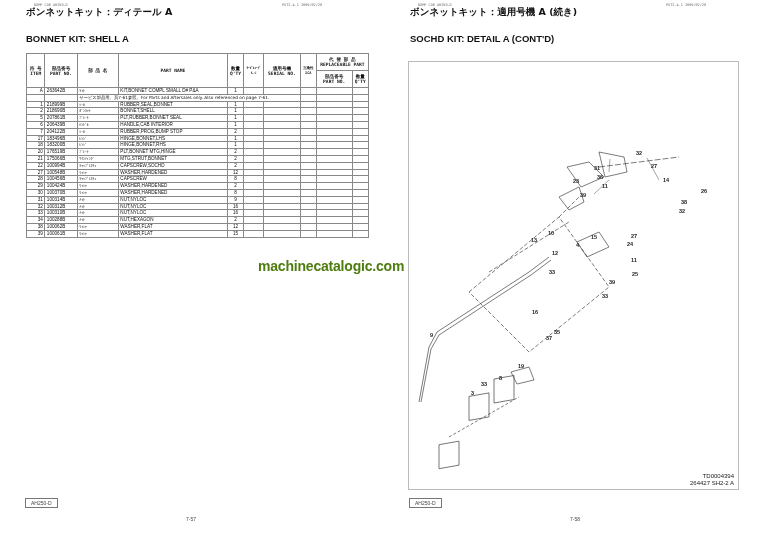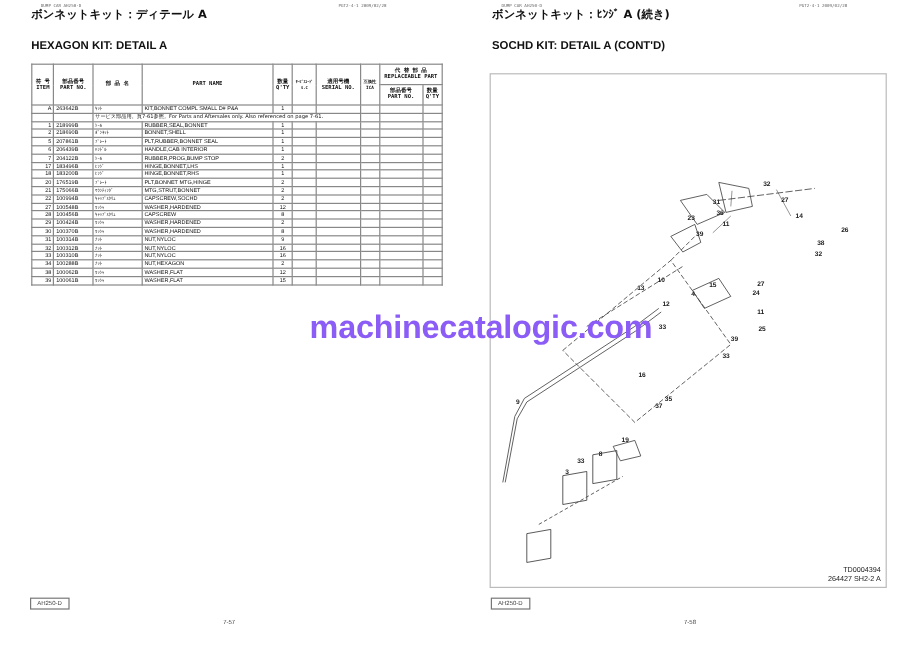--- a/index.html
+++ b/index.html
@@ -18,30 +18,30 @@
   td.c { text-align: center; }
   td.r { text-align: right; }
   td.jp { font-family: "DejaVu Sans", sans-serif; font-size: 3.8px; }
   td.note { font-family: "DejaVu Sans", sans-serif; font-size: 4.3px; }
   .thick-l { border-left: 1.4px solid #555 !important; }
   .foot-tag { position: absolute; left: 25px; top: 498px; border: 0.8px solid #777; padding: 1px 5px; font-size: 5px; color: #444; }
   .page-num { position: absolute; top: 516px; font-size: 5px; color: #444; }
   .diagram-box { position: absolute; left: 408px; top: 61px; width: 331px; height: 429px; border: 1.2px solid #bbb; }
   .diagram-svg { position: absolute; left: 0; top: 0; }
   .fig-id { position: absolute; right: 4px; bottom: 3px; font-size: 6px; text-align: right; line-height: 6.5px; color: #222; }
-  .watermark { position: absolute; left: 258px; top: 258px; font-size: 27px; font-weight: bold; color: #8b5cf6; font-family: "Liberation Sans", sans-serif; letter-spacing: -0.2px; }
+  .watermark { position: absolute; left: 258px; top: 258px; font-size: 14px; font-weight: bold; color: #4d7c0f; font-family: "Liberation Sans", sans-serif; letter-spacing: -0.2px; }
 </style>
 </head>
 <body>
 
 <div class="page left">
   <div class="hdr-small" style="left:34px">DUMP CAR   AH250-D</div>
   <div class="hdr-small" style="left:282px">PGT2-4-1     2009/02/28</div>
   <div class="title-jp">ボンネットキット：ディテール A</div>
-  <div class="title-en">HEXAGON KIT: DETAIL A</div>
+  <div class="title-en">BONNET KIT: SHELL A</div>
 
   <table class="parts">
     <colgroup>
       <col style="width:17px">
         <col style="width:30px">
         <col style="width:38px">
         <col style="width:101px">
       <col style="width:14px">
         <col style="width:14px">
         <col style="width:34px">
@@ -330,21 +330,21 @@
       </tbody>
   </table>
 
   <div class="foot-tag">AH250-D</div>
   <div class="page-num" style="left:186px">7-57</div>
 </div>
 
 <div class="page right">
   <div class="hdr-small" style="left:34px">DUMP CAR   AH250-D</div>
   <div class="hdr-small" style="left:282px">PGT2-4-1     2009/02/28</div>
-  <div class="title-jp">ボンネットキット：ﾋﾝｼﾞ A (続き)</div>
+  <div class="title-jp">ボンネットキット：適用号機 A (続き)</div>
   <div class="title-en">SOCHD KIT: DETAIL A (CONT'D)</div>
   <div class="foot-tag">AH250-D</div>
   <div class="page-num" style="left:186px">7-58</div>
 </div>
 
 <div class="diagram-box">
   <svg class="diagram-svg" width="331" height="429" viewBox="0 0 331 429" font-family="Liberation Sans, sans-serif" font-size="5.5" font-weight="bold" fill="#222">
     <g stroke="#444" stroke-width="0.7" fill="none">
 
       <path d="M60 230 L150 155 L200 225 L120 290 Z" stroke-dasharray="4,2"></path>

